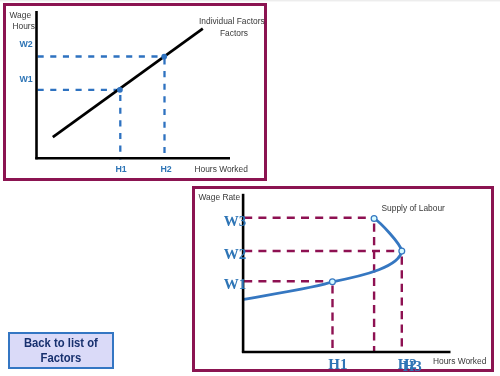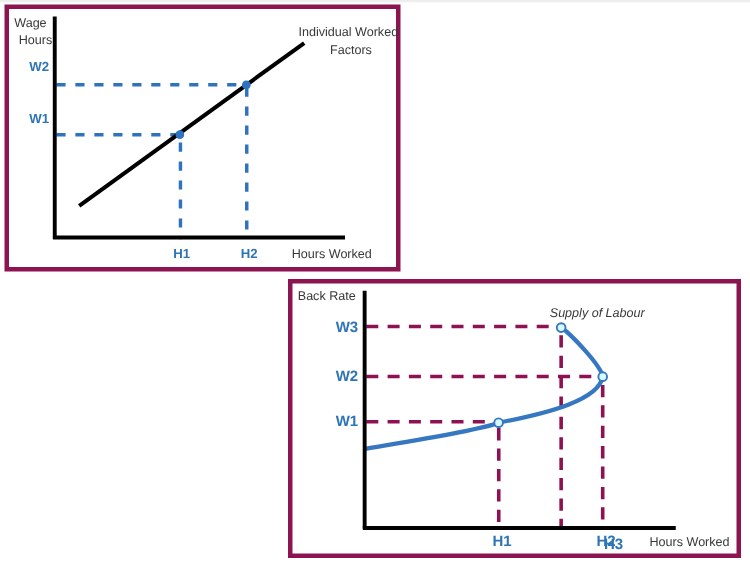--- a/index.html
+++ b/index.html
@@ -12,21 +12,21 @@
 
   .panel{position:absolute;box-sizing:border-box;background:#ffffff;}
   .panel-border{position:absolute;left:0;top:0;width:100%;height:100%;
                 box-sizing:border-box;border:3px solid #8B1451;}
 
   .chartsvg{position:absolute;left:0;top:0;}
 
   .lbl{position:absolute;white-space:nowrap;line-height:1;}
   .axis-text{color:#393939;font-size:8.4px;letter-spacing:0px;}
   .wlbl{color:#2E75B6;font-weight:bold;font-size:8.8px;letter-spacing:0px;}
-  .wlbl2{color:#2E75B6;font-weight:bold;font-size:10px;letter-spacing:0px;}
+  .wlbl2{color:#2E75B6;font-weight:bold;font-size:15px;letter-spacing:0px;font-family:Liberation Serif, serif;}
 
   .btn{position:absolute;box-sizing:border-box;border:2.2px solid #3476C3;
        background:#DADAF8;color:#17306E;font-weight:bold;font-size:12.4px;
        text-align:center;letter-spacing:0px;}
   .btn .bl{position:absolute;width:100%;left:0;line-height:1;transform:scaleX(0.91);}
 </style>
 </head>
 <body>
 
 <div class="page">
@@ -54,21 +54,21 @@
     <div class="lbl axis-text" style="left:10px;top:19px;">Hours</div>
 
     <div class="lbl wlbl" style="left:17px;top:37.5px;">W2</div>
     <div class="lbl wlbl" style="left:17px;top:72.5px;">W1</div>
 
     <div class="lbl wlbl" style="left:113px;top:162.5px;">H1</div>
     <div class="lbl wlbl" style="left:158px;top:162.5px;">H2</div>
 
     <div class="lbl axis-text" style="left:192px;top:162px;">Hours Worked</div>
 
-    <div class="lbl axis-text" style="left:196.5px;top:14.5px;">Individual Worked</div>
+    <div class="lbl axis-text" style="left:196.5px;top:14.5px;">Individual Factors</div>
     <div class="lbl axis-text" style="left:217.5px;top:26px;">Factors</div>
   </div>
 
   <div class="panel" id="panel2" style="left:191.5px;top:185.5px;width:302.5px;height:186px;">
     <div class="panel-border"></div>
     <svg class="chartsvg" width="500" height="376" viewBox="0 0 500 376" style="left:-191.5px;top:-185.5px;">
       <path d="M244.2 217.7 H374.1" fill="none" stroke="#8E1152" stroke-width="2.4" stroke-dasharray="8 6.2"></path>
       <path d="M244.2 251.0 H401.8" fill="none" stroke="#8E1152" stroke-width="2.4" stroke-dasharray="8 6.2"></path>
       <path d="M244.2 281.2 H332.5" fill="none" stroke="#8E1152" stroke-width="2.4" stroke-dasharray="8 6.2"></path>
       <path d="M332.5 281.2 V352.5" fill="none" stroke="#8E1152" stroke-width="2.4" stroke-dasharray="8.2 5.4" stroke-dashoffset="-4.2"></path>
@@ -78,28 +78,32 @@
       <path d="M243.6 299.3 C 267.3 295.0, 319.5 287.1, 332.4 281.8
                C 366.2 275.3, 399.3 266.5, 401.8 251.1
                C 400.6 243.5, 379.9 222.0, 374.1 218.4" fill="none" stroke="#3577C1" stroke-width="2.85" stroke-linecap="round"></path>
       <circle cx="332.4" cy="281.8" r="2.9" fill="#D6FAFF" stroke="#3577C1" stroke-width="1.25"></circle>
       <circle cx="401.8" cy="251.1" r="2.9" fill="#D6FAFF" stroke="#3577C1" stroke-width="1.25"></circle>
       <circle cx="374.1" cy="218.4" r="2.9" fill="#D6FAFF" stroke="#3577C1" stroke-width="1.25"></circle>
       <path d="M243.1 193.8 V352.5" fill="none" stroke="#000000" stroke-width="2.6"></path>
       <path d="M241.9 352 H450.5" fill="none" stroke="#000000" stroke-width="2.6"></path>
     </svg>
 
-    <div class="lbl axis-text" style="left:7px;top:7px;">Back Rate</div>
+    <div class="lbl axis-text" style="left:7px;top:7px;">Wage Rate</div>
 
     <div class="lbl wlbl2" style="left:32.3px;top:28.5px;">W3</div>
     <div class="lbl wlbl2" style="left:32.3px;top:61.8px;">W2</div>
     <div class="lbl wlbl2" style="left:32.3px;top:91.3px;">W1</div>
 
     <div class="lbl wlbl2" style="left:136.8px;top:171.6px;">H1</div>
     <div class="lbl wlbl2" style="left:179.2px;top:173px;padding-left:32px;">H3</div>
     <div class="lbl wlbl2" style="left:206.2px;top:171.6px;">H2</div>
 
     <div class="lbl axis-text" style="left:241.5px;top:171.5px;">Hours Worked</div>
 
-    <div class="lbl axis-text" style="left:175px;top:18.2px;font-style:italic;">Supply of Labour</div>
+    <div class="lbl axis-text" style="left:190px;top:18.2px;">Supply of Labour</div>
   </div>
 
+  <div class="btn" style="left:8px;top:332px;width:105.8px;height:37.4px;">
+    <div class="bl" style="top:3.4px;">Back to list of</div>
+    <div class="bl" style="top:18px;">Factors</div>
+  </div>
 </div>
 
 </body></html>

